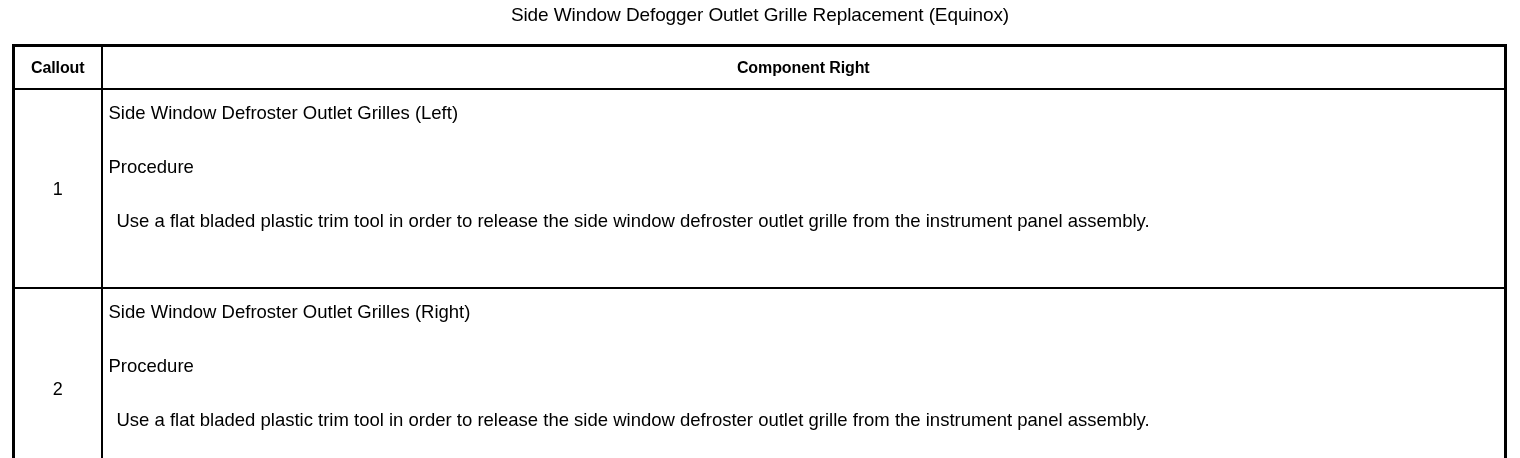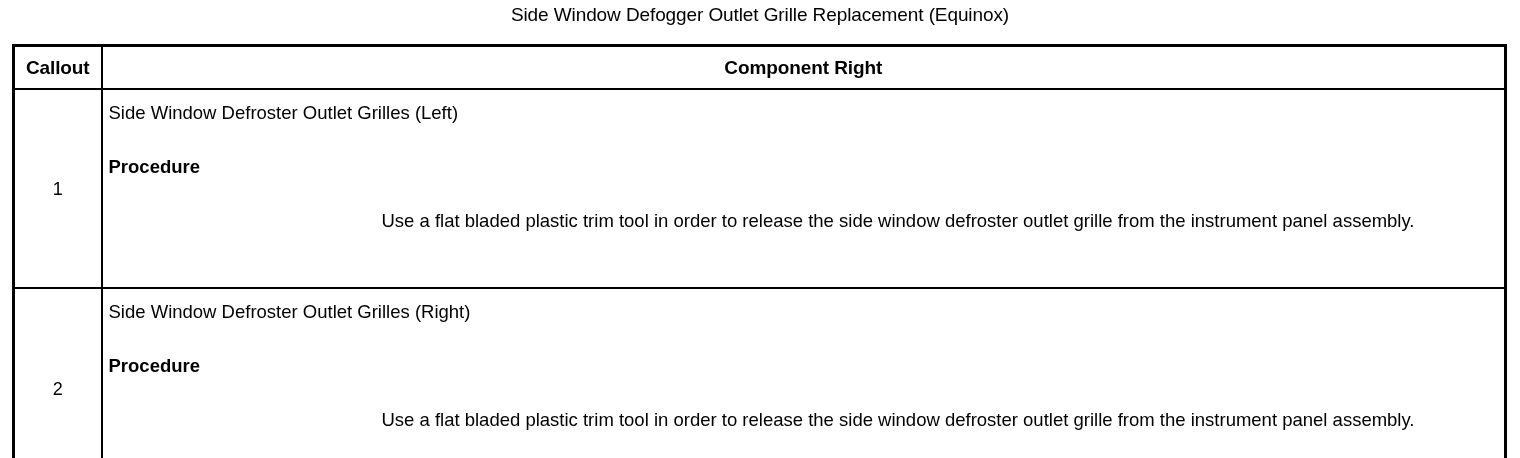--- a/index.html
+++ b/index.html
@@ -53,21 +53,21 @@
   .comp-table th,
   .comp-table td {
     border: 2px solid #000;
     padding: 0;
     vertical-align: top;
   }
 
   
   thead th {
     border-bottom: 3px solid #000;
-    font-size: 19px;
+    font-size: 16px;
     font-weight: bold;
     height: 41px;
     line-height: 41px;
     letter-spacing: -0.1px;
     white-space: nowrap;
   }
   thead th.th-callout {
     text-align: center;
     padding: 0 4px;
   }
@@ -91,28 +91,27 @@
 
   .row-1 td { height: 178px; }
   .row-2 td { height: 180px; }
 
   .comp-name {
     margin: 0;
     white-space: nowrap;
   }
   .proc-heading {
     margin: 27px 0 0 0;
-    font-weight: bold;
+    font-weight: normal;
     font-size: 18.5px;
     white-space: nowrap;
   }
   .proc-body {
-    margin: 27px 0 0 16px;
+    margin: 27px 0 0 8px;
     max-width: 1290px;
-    text-align: right;
   }
 </style>
 </head>
 <body>
 
 <div class="page">
 
   <div class="doc-title">Side Window Defogger Outlet Grille Replacement (Equinox)</div>
 
   <table class="comp-table">

